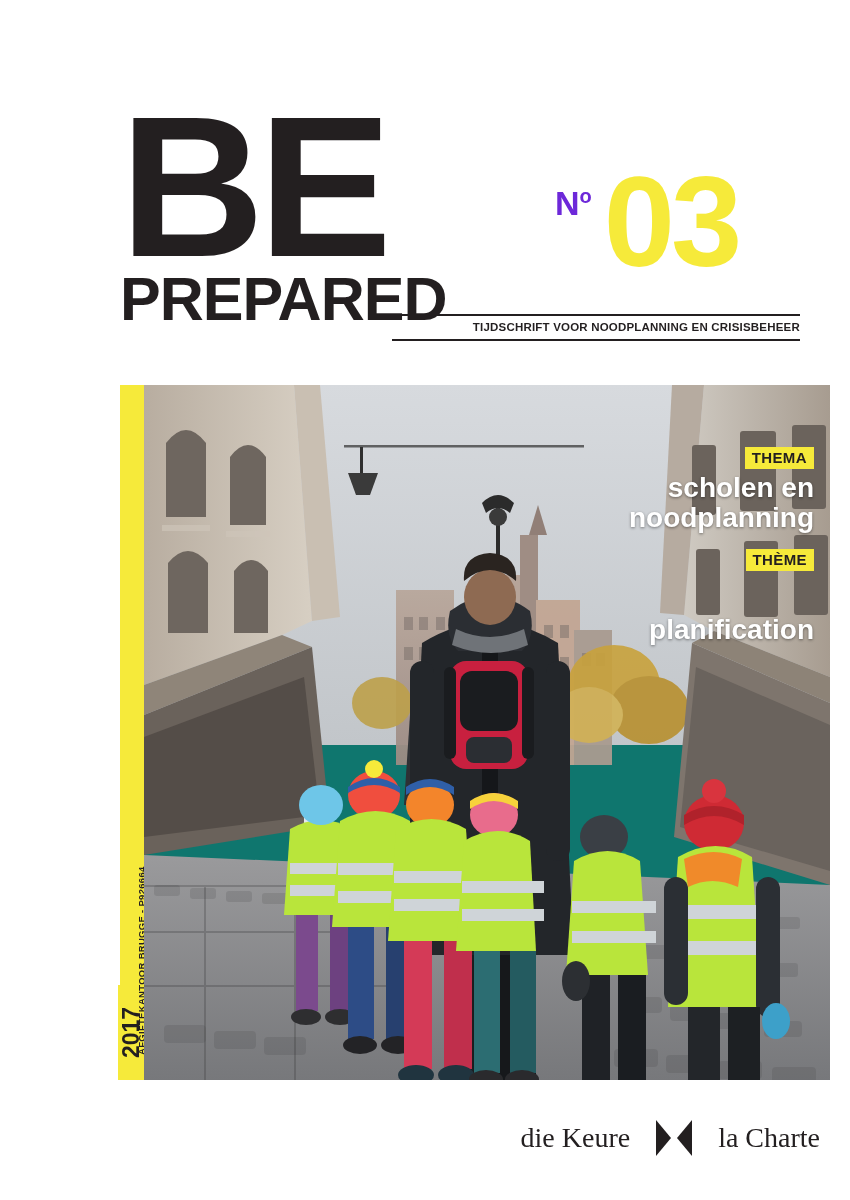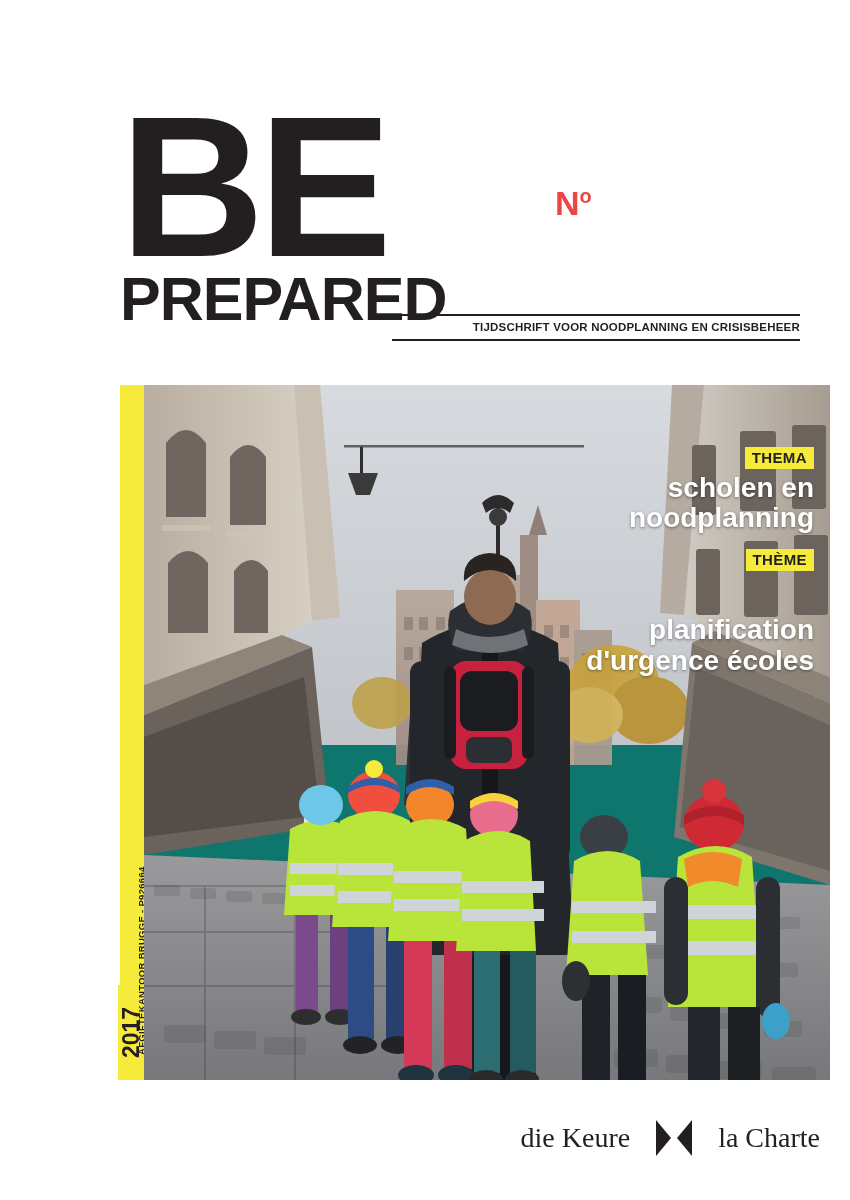--- a/index.html
+++ b/index.html
@@ -43,21 +43,21 @@
     position: absolute;
     left: 555px; top: 170px;
     width: 240px; height: 130px;
     display: flex;
     align-items: flex-start;
   }
   .issue-no {
     font-family: "Liberation Sans", sans-serif;
     font-weight: bold;
     font-size: 34px;
-    color: #ef4444;
+    color: #6d28d9;
     margin-top: 14px;
     margin-right: 12px;
     letter-spacing: 0px;
   }
   .issue-no sup {
     font-size: 20px;
     vertical-align: super;
   }
   .issue-num {
     font-family: "Liberation Sans", sans-serif;
@@ -243,20 +243,21 @@
 
 <div class="page">
 
   <div class="masthead">
     <div class="logo-be">BE</div>
     <div class="logo-prepared">PREPARED</div>
   </div>
 
   <div class="issue-block">
     <div class="issue-no"><span>N</span><sup>o</sup></div>
+    <div class="issue-num">03</div>
   </div>
 
   <div class="subtitle-wrap">
     <div class="rule"></div>
     <div class="subtitle-lines">
       <div class="sub-nl">TIJDSCHRIFT VOOR NOODPLANNING EN CRISISBEHEER</div>
     </div>
     <div class="rule"></div>
   </div>
 
@@ -545,21 +546,20 @@
 
     <div class="theme-block">
       <span class="tag">THEMA</span>
       <div class="theme-title">
         <div>scholen en</div>
         <div>noodplanning</div>
       </div>
       <span class="tag">THÈME</span>
       <div class="theme-title fr">
         <div>planification</div>
-        <div>d'urgence écoles</div>
       </div>
     </div>
   </div>
 
   <div class="publisher">
     <span class="pub-text">die Keure</span>
     <span class="pub-mark">
       <span class="tri-l"></span>
       <span class="tri-r"></span>
     </span>

